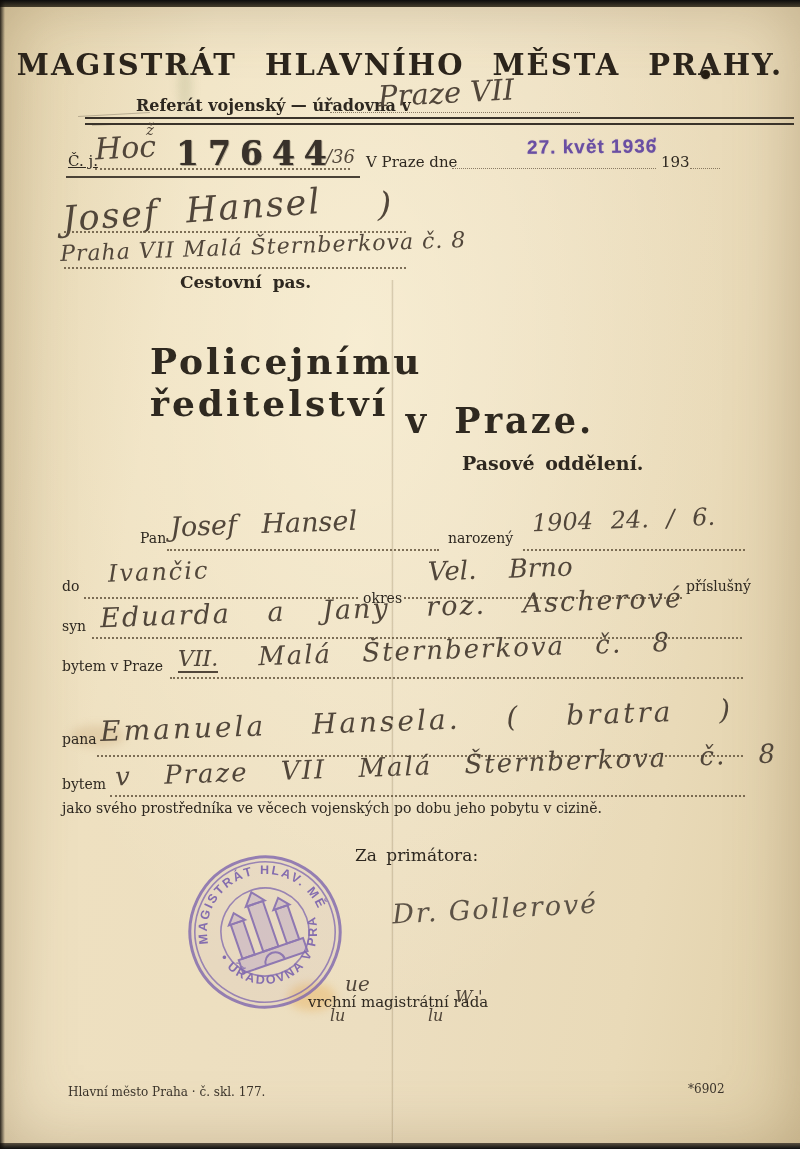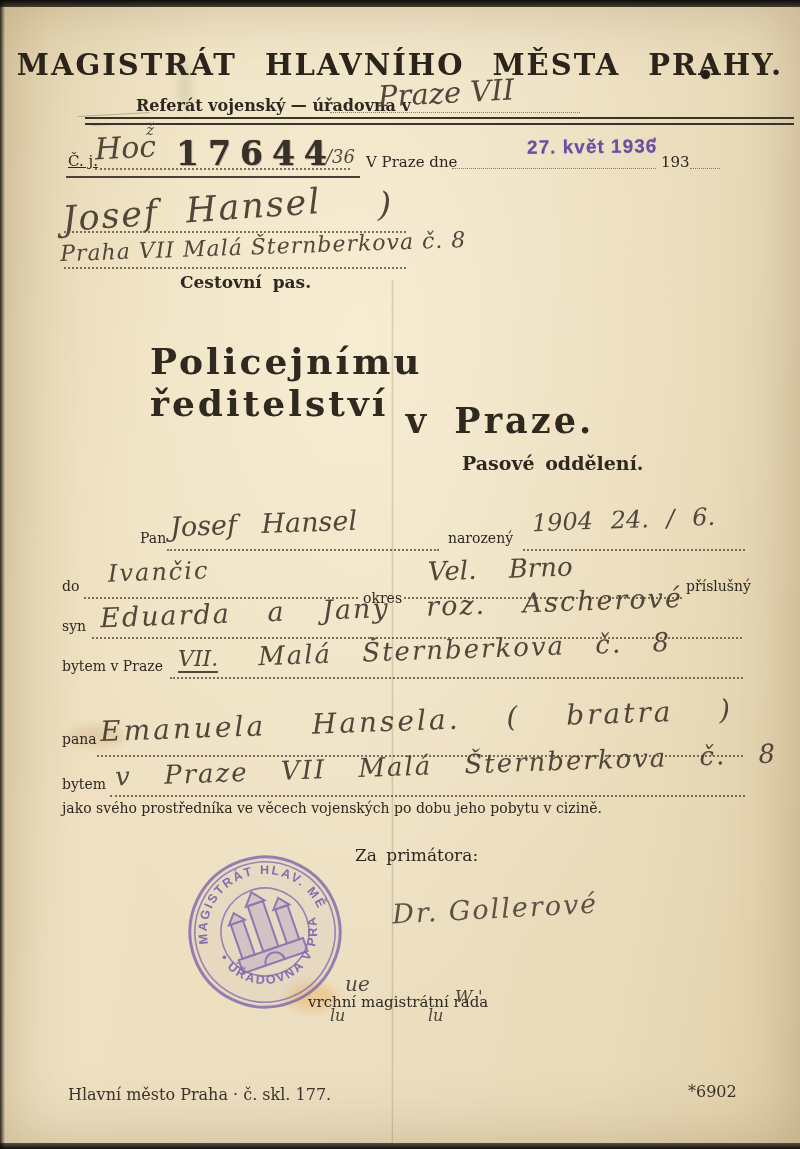--- a/index.html
+++ b/index.html
@@ -31,21 +31,21 @@
   .stamp-number{font-size:33px;font-weight:bold;letter-spacing:9px;color:#38312a;
     text-shadow:0 0 1px rgba(40,32,24,0.75),1px 1px 0 rgba(40,32,24,0.25);}
   .date-stamp{font-family:"Liberation Sans",sans-serif;font-weight:bold;font-size:19px;
     color:#6a4fa3;letter-spacing:1px;text-shadow:0 0 1px rgba(106,79,163,0.55);transform:rotate(-0.6deg);}
   .big-title{font-size:36px;font-weight:bold;letter-spacing:3px;word-spacing:10px;color:#2f2920;}
   .body-text{font-size:14px;}
   .underline-solid{height:2px;background:#4a4236;}
   .stain{border-radius:50%;filter:blur(4px);}
   .pencil-mark{border-top:1.5px solid rgba(90,80,65,0.35);}
   .stamp-wrap{left:183px;top:850px;width:164px;height:164px;transform:rotate(-19deg);opacity:0.92;}
-  .footer-text{font-size:16px;color:#3a332a;}
+  .footer-text{font-size:12px;color:#3a332a;}
   .hole{width:9px;height:9px;border-radius:50%;background:#251d12;box-shadow:0 0 2px rgba(30,20,10,0.6);}
 </style>
 </head>
 <body>
 
 <div id="scan">
 
   <div class="abs edge-top"></div>
   <div class="abs edge-bottom"></div>
   <div class="abs edge-left"></div>

